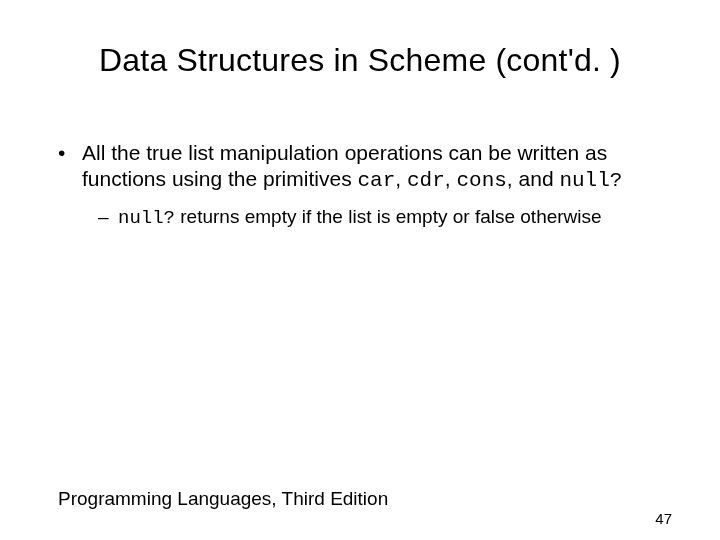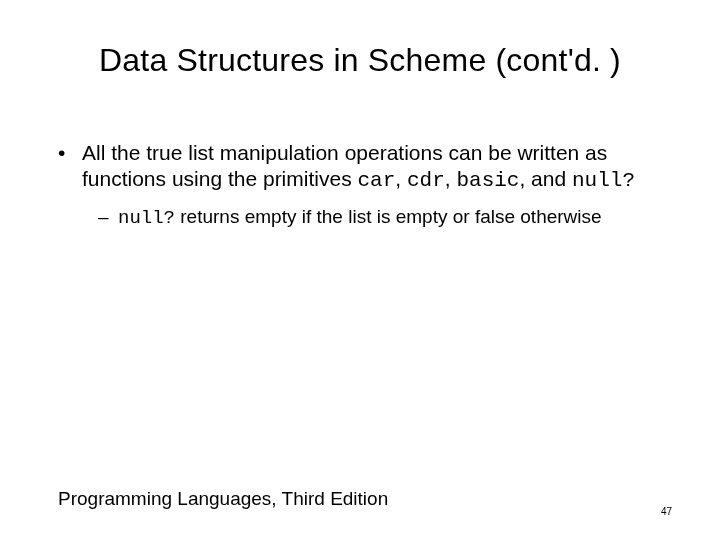--- a/index.html
+++ b/index.html
@@ -68,38 +68,38 @@
     font-family: "Courier New", Courier, monospace;
   }
   .footer-left {
     position: absolute;
     bottom: 30px;
     left: 58px;
     font-size: 19px;
   }
   .footer-right {
     position: absolute;
-    bottom: 23px;
+    bottom: 13px;
     right: 48px;
-    font-size: 10px;
+    font-size: 15px;
   }
 </style>
 </head>
 <body>
 
 <div class="slide">
 
   <div class="title">Data Structures in Scheme (cont'd. )</div>
 
   <div class="body">
 
     <div class="bullet-l1">
       <div class="marker">•</div>
       <div class="content">
-        <span>All the true list manipulation operations can be written as functions using the primitives </span><span class="mono">car</span><span>, </span><span class="mono">cdr</span><span>, </span><span class="mono">basic</span><span>, and </span><span class="mono">null?</span>
+        <span>All the true list manipulation operations can be written as functions using the primitives </span><span class="mono">car</span><span>, </span><span class="mono">cdr</span><span>, </span><span class="mono">cons</span><span>, and </span><span class="mono">null?</span>
       </div>
     </div>
 
     <div class="bullet-l2">
       <div class="marker">–</div>
       <div class="content">
         <span class="mono">null?</span><span> returns empty if the list is empty or false otherwise</span>
       </div>
     </div>
 

